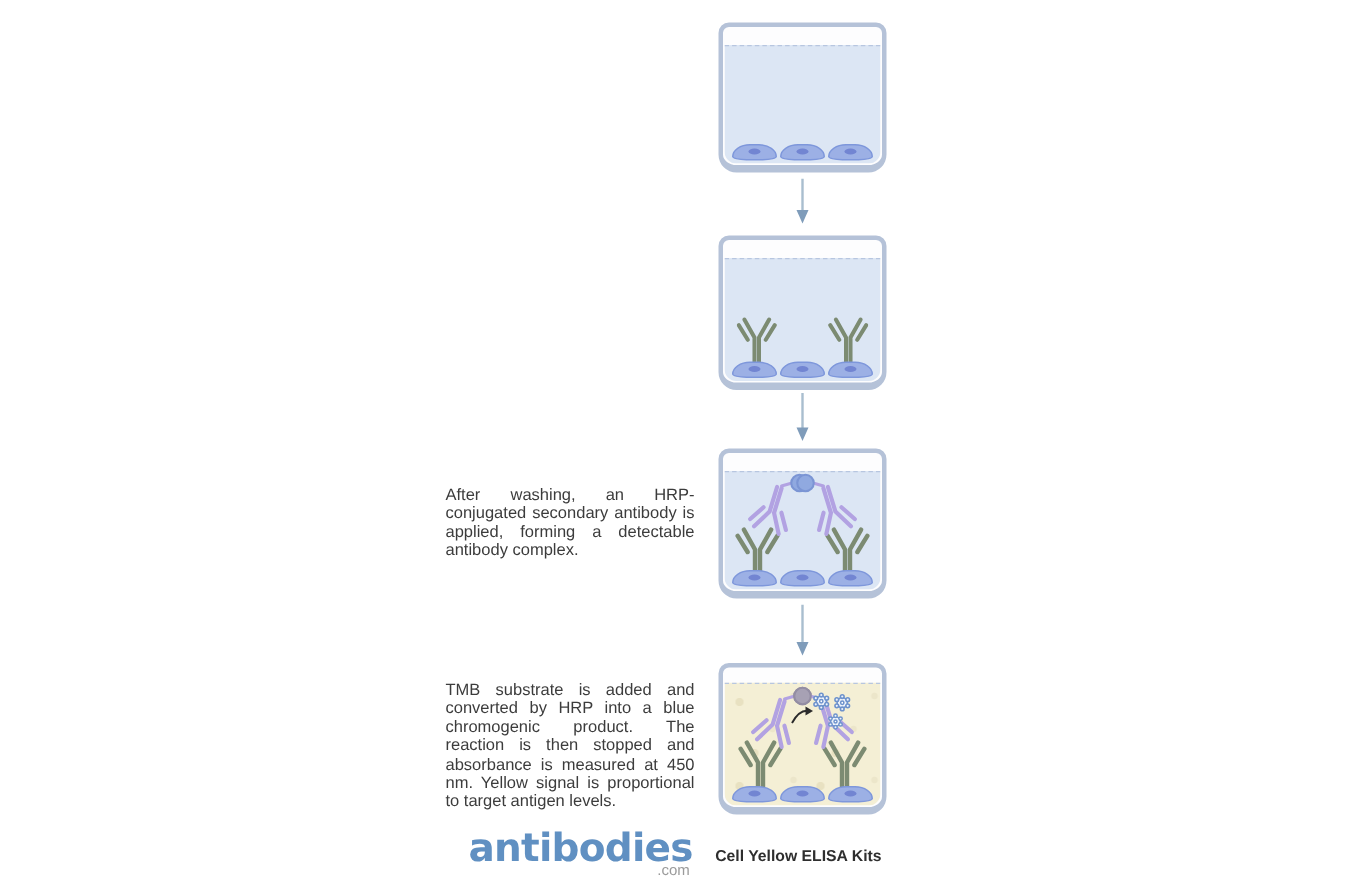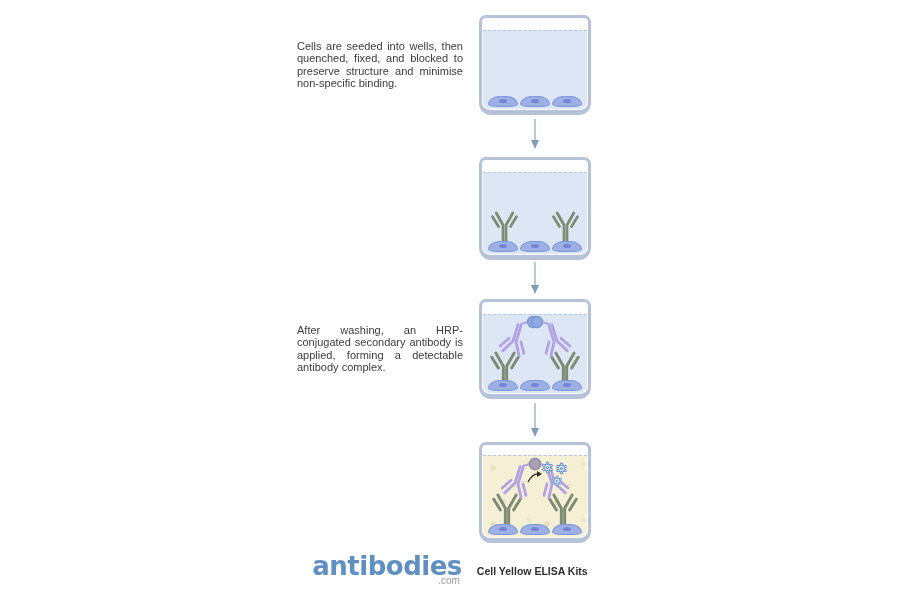--- a/index.html
+++ b/index.html
@@ -74,21 +74,20 @@
         <circle cx="4.4" cy="13.2" r="1.9"></circle>
           <circle cx="4.4" cy="6.8" r="1.9"></circle>
         <circle cx="10" cy="10" r="1.7" fill="#ffffff"></circle>
       </g>
     </symbol>
   </defs>
 </svg>
 
 <div class="canvas">
 
-  <div class="step-text" style="top:40px">Cells are seeded into wells, then quenched, fixed, and blocked to preserve structure and minimise non-specific binding.</div>
   <div class="well" style="top:15px;height:100px">
     <div class="liquid">
       <div class="cell c1"></div>
       <div class="cell c2"></div>
       <div class="cell c3"></div>
     </div>
   </div>
 
   <svg class="flow-arrow" style="top:119px" width="12" height="32">
     <line x1="6" y1="0" x2="6" y2="22" stroke="#a9becf" stroke-width="1.6"></line>
@@ -133,20 +132,21 @@
       <div class="cell c2"></div>
       <div class="cell c3"></div>
     </div>
   </div>
 
   <svg class="flow-arrow" style="top:403px" width="12" height="36">
     <line x1="6" y1="0" x2="6" y2="26" stroke="#a9becf" stroke-width="1.6"></line>
     <path d="M2,25 L10,25 L6,34 Z" fill="#7f9cba"></path>
   </svg>
 
+  <div class="step-text" style="top:454px">TMB substrate is added and converted by HRP into a blue chromogenic product. The reaction is then stopped and absorbance is measured at 450 nm. Yellow signal is proportional to target antigen levels.</div>
   <div class="well" style="top:442px;height:101px">
     <div class="liquid yellow">
       <svg class="assembly gray" style="left:6px;bottom:6px" width="60" height="76" viewBox="0 0 60 76">
         <use href="#antibody" class="primary" width="30" height="38" x="-15" y="-19" transform="translate(18,55)"></use>
         <use href="#antibody" class="secondary" width="28" height="36" x="-14" y="-18" transform="translate(28,27) rotate(197)"></use>
         <line class="hrp-link" x1="34" y1="11" x2="41" y2="9"></line>
         <circle class="hrp-circle" cx="46" cy="9" r="5.5"></circle>
       </svg>
       <svg class="assembly gray" style="right:6px;bottom:6px;transform:scaleX(-1)" width="60" height="76" viewBox="0 0 60 76">
         <use href="#antibody" class="primary" width="30" height="38" x="-15" y="-19" transform="translate(18,55)"></use>

